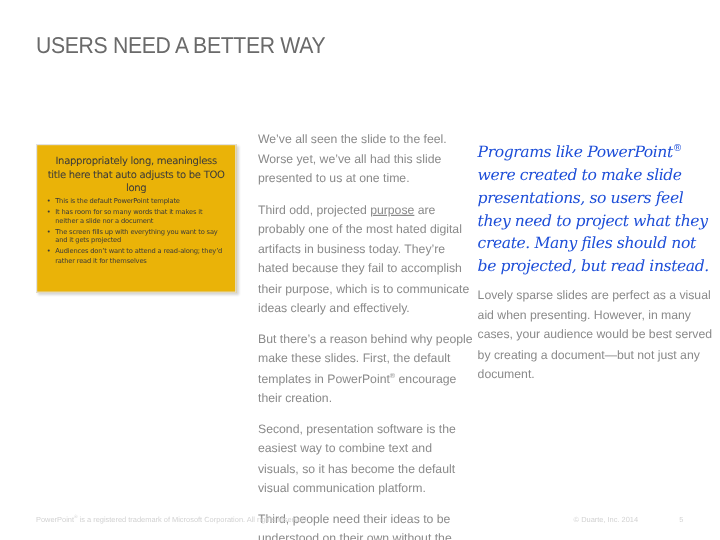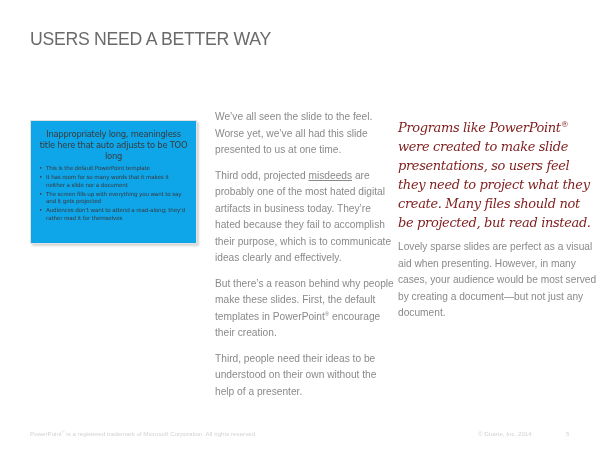--- a/index.html
+++ b/index.html
@@ -25,21 +25,21 @@
       transform: scaleX(0.93);
       transform-origin: left top;
       white-space: nowrap;
     }
     .slide-thumb {
       position: absolute;
       left: 30px;
       top: 120px;
       width: 167px;
       height: 124px;
-      background: #0ea5e9;
+      background: #eab308;
       border: 1px solid #e2e2e2;
       box-shadow: 2px 2px 2px #d6d6d6;
       box-sizing: border-box;
       padding: 8px 8px 6px 8px;
     }
     .thumb-title {
       font-family: "DejaVu Sans", sans-serif;
       font-size: 8.4px;
       line-height: 11px;
       text-align: center;
@@ -90,21 +90,21 @@
     }
     .quote {
       position: absolute;
       left: 398px;
       top: 118px;
       width: 200px;
       font-family: "DejaVu Serif", serif;
       font-style: italic;
       font-size: 13px;
       line-height: 19px;
-      color: #7f1d1d;
+      color: #1d4ed8;
       letter-spacing: -0.35px;
     }
     .quote sup.reg {
       font-size: 8px;
     }
     .right-body {
       position: absolute;
       left: 398px;
       top: 239px;
       width: 200px;
@@ -159,28 +159,29 @@
     </li>
     <li>
       <span class="bullet">•</span>
       <span>Audiences don’t want to attend a read-along; they’d rather read it for themselves</span>
     </li>
   </ul>
 </div>
 
 <div class="mid-col">
   <p>We’ve all seen the slide to the feel. Worse yet, we’ve all had this slide presented to us at one time.</p>
-  <p><span>Third odd, projected </span><span class="underlined">misdeeds</span><span> are probably one of the most hated digital artifacts in business today. They’re hated because they fail to accomplish their purpose, which is to communicate ideas clearly and effectively.</span></p>
+  <p><span>Third odd, projected </span><span class="underlined">purpose</span><span> are probably one of the most hated digital artifacts in business today. They’re hated because they fail to accomplish their purpose, which is to communicate ideas clearly and effectively.</span></p>
   <p style="margin-top:6px;"><span>But there’s a reason behind why people make these slides. First, the default templates in PowerPoint</span><sup class="reg">®</sup><span> encourage their creation.</span></p>
+  <p>Second, presentation software is the easiest way to combine text and visuals, so it has become the default visual communication platform.</p>
   <p>Third, people need their ideas to be understood on their own without the help of a presenter.</p>
 </div>
 
 <div class="quote"><span>Programs like PowerPoint</span><sup class="reg">®</sup><span> were created to make slide presentations, so users feel they need to project what they create. Many files should not be projected, but read instead.</span></div>
 
 <div class="right-body">
-  <p>Lovely sparse slides are perfect as a visual aid when presenting. However, in many cases, your audience would be most served by creating a document—but not just any document.</p>
+  <p>Lovely sparse slides are perfect as a visual aid when presenting. However, in many cases, your audience would be best served by creating a document—but not just any document.</p>
 </div>
 
 <div class="footer-left"><span>PowerPoint</span><sup class="reg" style="font-size:4px;">®</sup><span> is a registered trademark of Microsoft Corporation. All rights reserved.</span></div>
 
 <div class="footer-right">© Duarte, Inc. 2014</div>
 
 <div class="page-number">5</div>
 
 </body></html>

